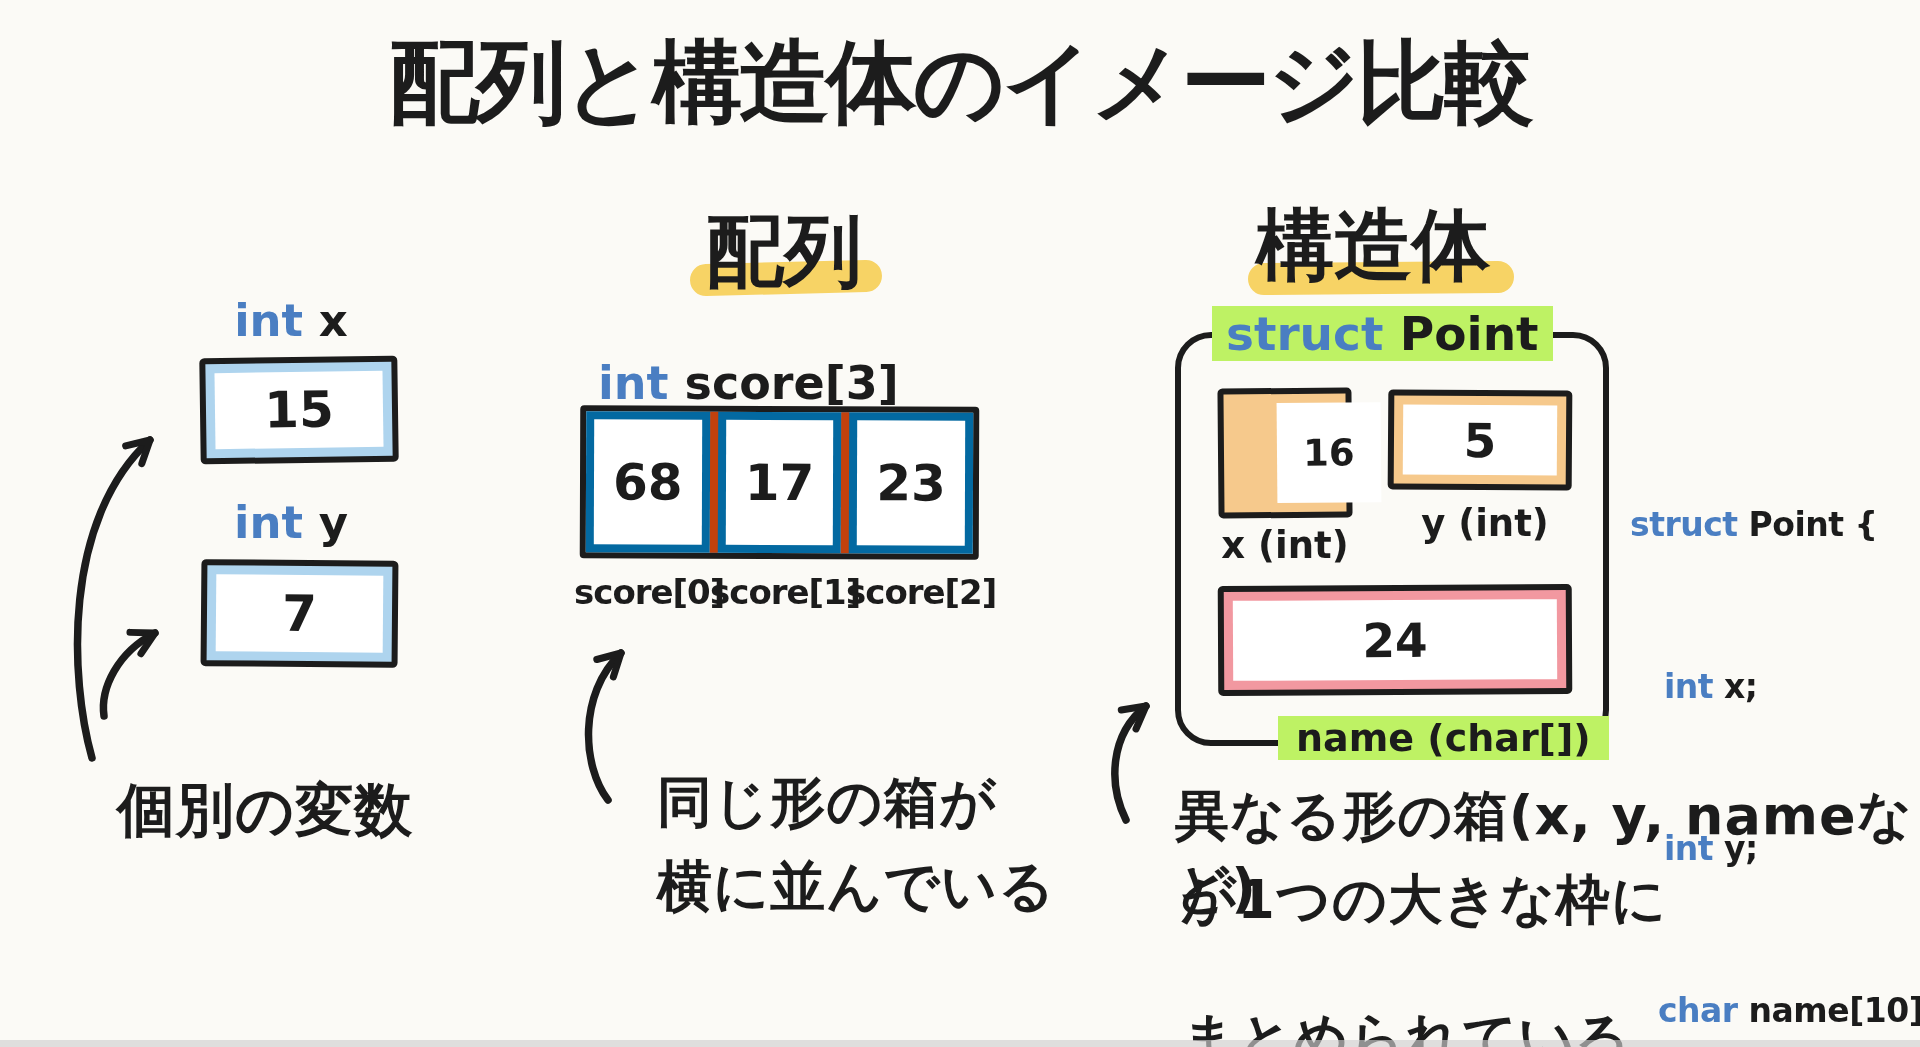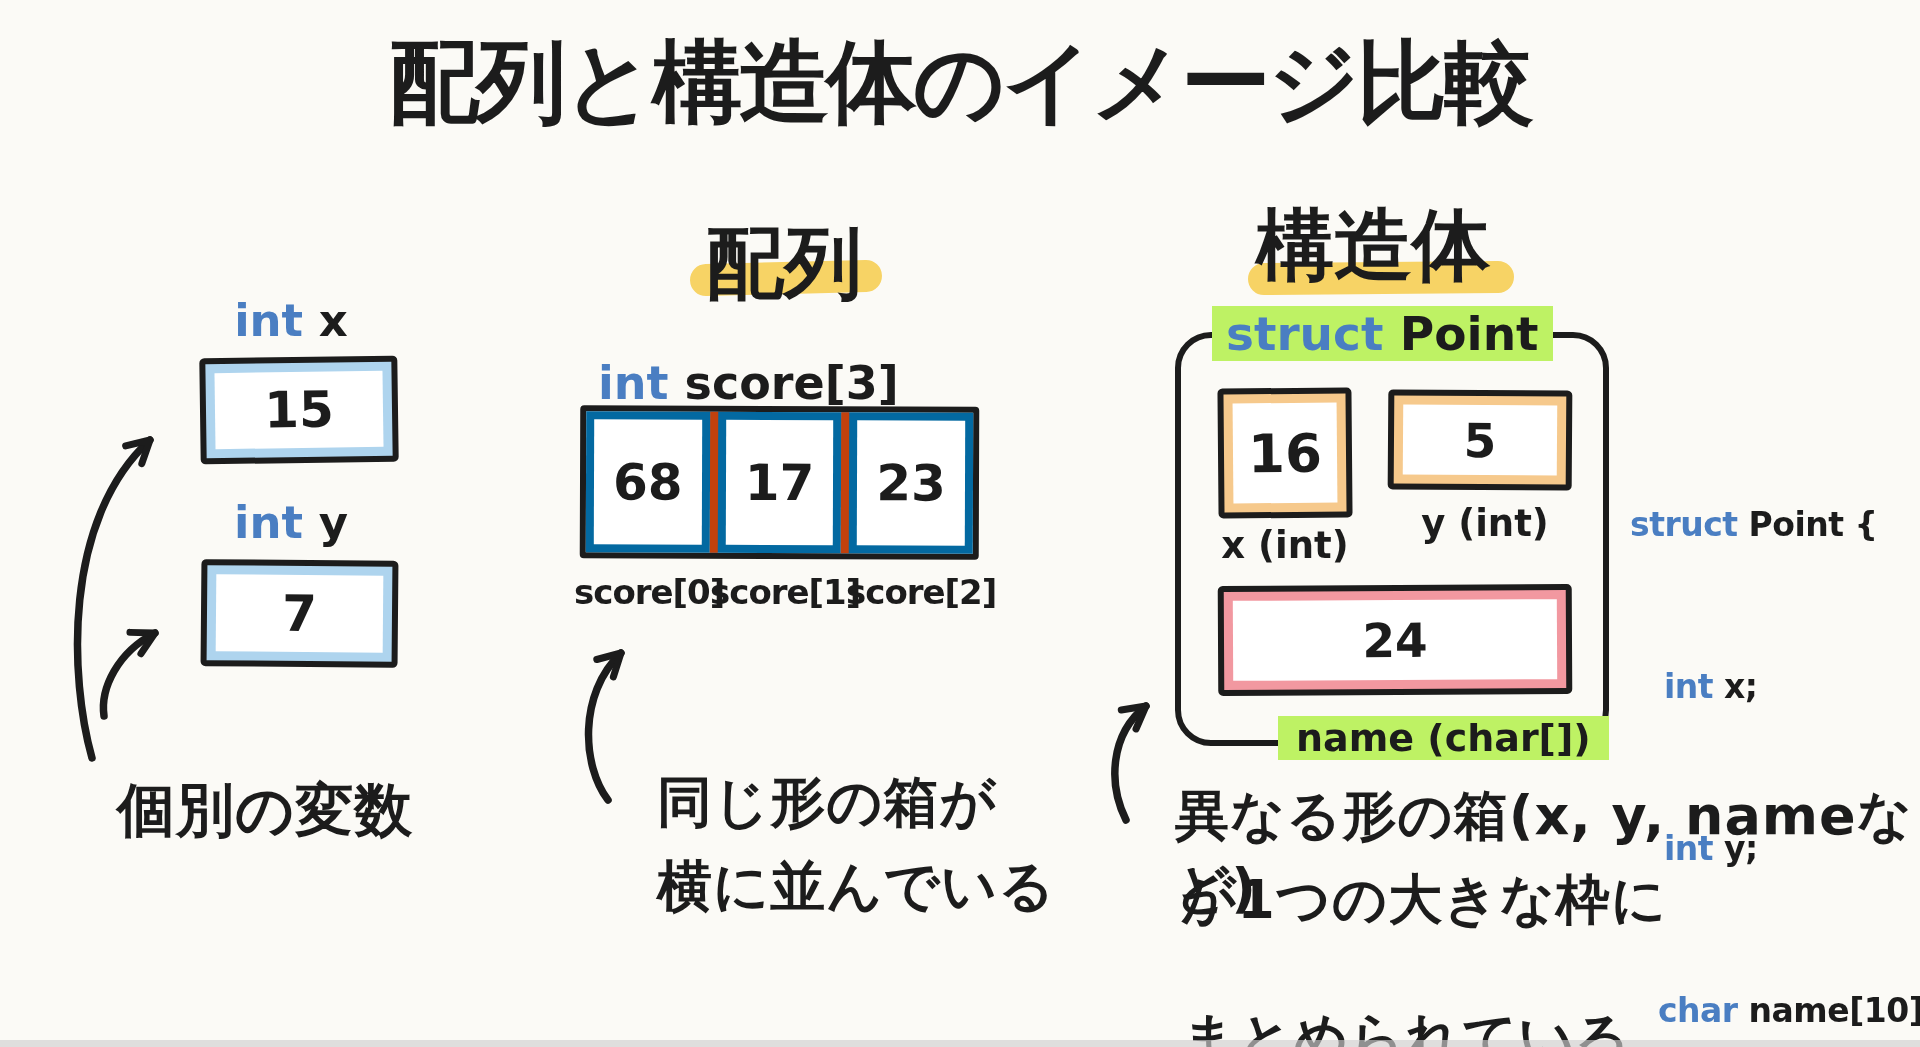--- a/index.html
+++ b/index.html
@@ -74,21 +74,21 @@
 
   <div class="abs varlabel" style="left:185px;top:496px;width:212px;"><span class="kw">int</span><span> y</span></div>
 
   <div class="abs vbox b-blue" style="left:201px;top:560px;width:197px;height:107px;transform:rotate(0.5deg);">
     <div class="inner">7</div>
   </div>
 
   <div class="abs caption" style="left:92px;top:772px;font-size:58px;">個別の変数</div>
 
   <div class="abs hl" style="left:690px;top:262px;width:192px;height:32px;transform:rotate(-1.5deg);"></div>
-  <div class="abs heading" style="left:706px;top:212px;">配列</div>
+  <div class="abs heading" style="left:706px;top:200px;">配列</div>
 
   <div class="abs decl" style="left:598px;top:328px;margin-top:28px;"><span class="kw">int</span><span> score[3]</span></div>
 
   <div class="abs arr" style="left:580px;top:406px;width:399px;height:153px;">
     <div class="cell">
         <div class="cin">68</div>
       </div>
     <div class="cell">
         <div class="cin">17</div>
       </div>
@@ -105,21 +105,21 @@
   <div class="abs caption" style="left:632px;top:850px;">横に並んでいる</div>
 
   <div class="abs hl" style="left:1248px;top:262px;width:266px;height:32px;transform:rotate(-0.5deg);"></div>
   <div class="abs heading" style="left:1256px;top:194px;">構造体</div>
 
   <div class="abs scont" style="left:1175px;top:332px;width:434px;height:414px;"></div>
 
   <div class="abs maskedlabel structlabel" style="left:1212px;top:306px;"><span class="kw">struct</span><span> Point</span></div>
 
   <div class="abs vbox b-orange" style="left:1218px;top:388px;width:134px;height:130px;transform:rotate(-0.5deg);">
-    <div class="inner" style="font-size:53px;">16</div>
+    <div class="inner" style="font-size:37px;margin-left:44px;">16</div>
   </div>
   <div class="abs fieldlabel" style="left:1210px;top:524px;width:150px;">x (int)</div>
 
   <div class="abs vbox b-orange" style="left:1388px;top:390px;width:184px;height:100px;transform:rotate(0.4deg);">
     <div class="inner" style="font-size:47px;">5</div>
   </div>
   <div class="abs fieldlabel" style="left:1410px;top:502px;width:150px;">y (int)</div>
 
   <div class="abs vbox b-pink" style="left:1218px;top:585px;width:354px;height:110px;transform:rotate(-0.3deg);">
     <div class="inner" style="font-size:47px;">24</div>

